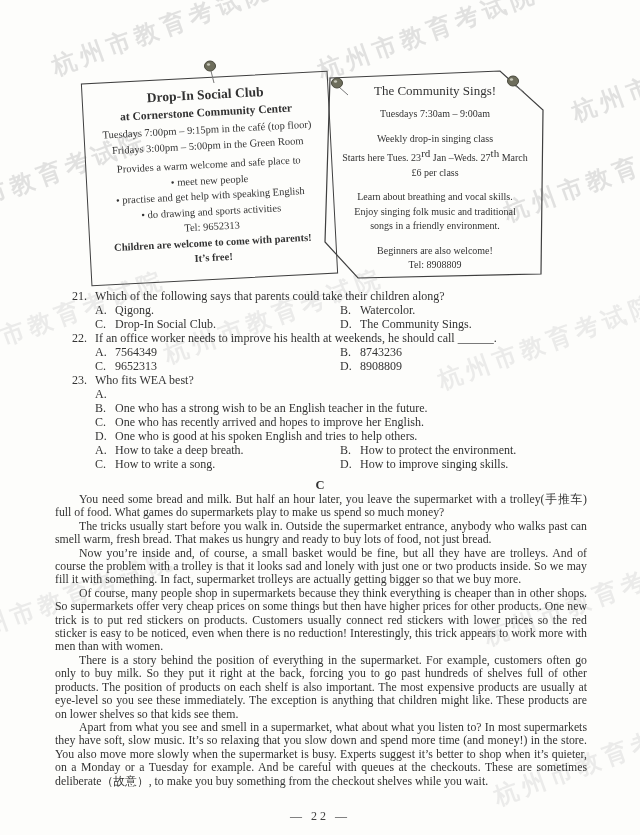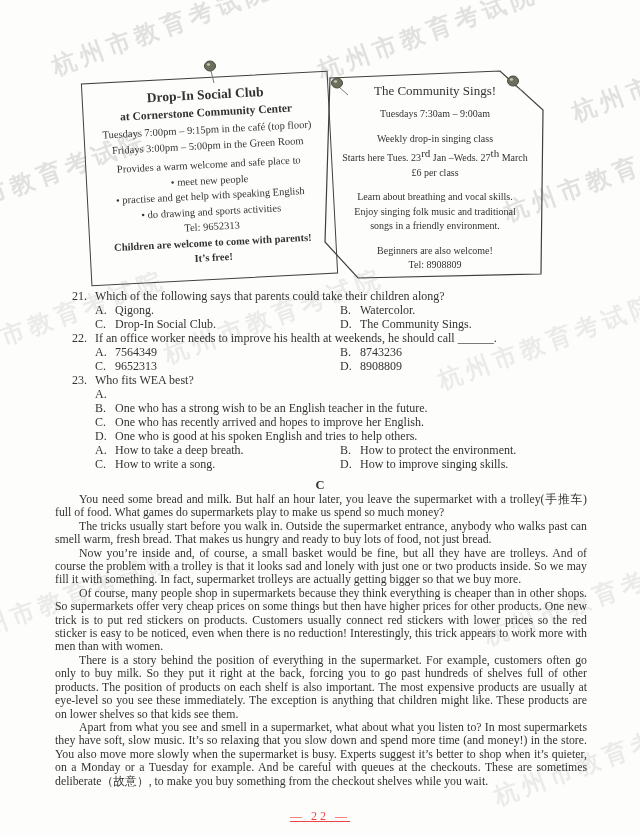--- a/index.html
+++ b/index.html
@@ -86,21 +86,21 @@
   
   .passage{
     position:absolute;left:55px;top:493px;width:532px;
     font-size:11.8px;line-height:13.4px;
     text-align:justify;
   }
   .passage p{margin:0;text-indent:24px;}
 
   .footer{
     position:absolute;left:0;top:809px;width:640px;
-    text-align:center;font-size:12px;color:#ef4444;letter-spacing:3px;text-decoration:underline;
+    text-align:center;font-size:12px;color:#404040;letter-spacing:3px;
   }
 </style>
 </head>
 <body>
 
 <div class="page">
 
   <span class="wm" style="left:46px;top:12px;">杭州市教育考试院</span>
   <span class="wm" style="left:312px;top:16px;">杭州市教育考试院</span>
   <span class="wm" style="left:566px;top:58px;">杭州市教育考试院</span>

